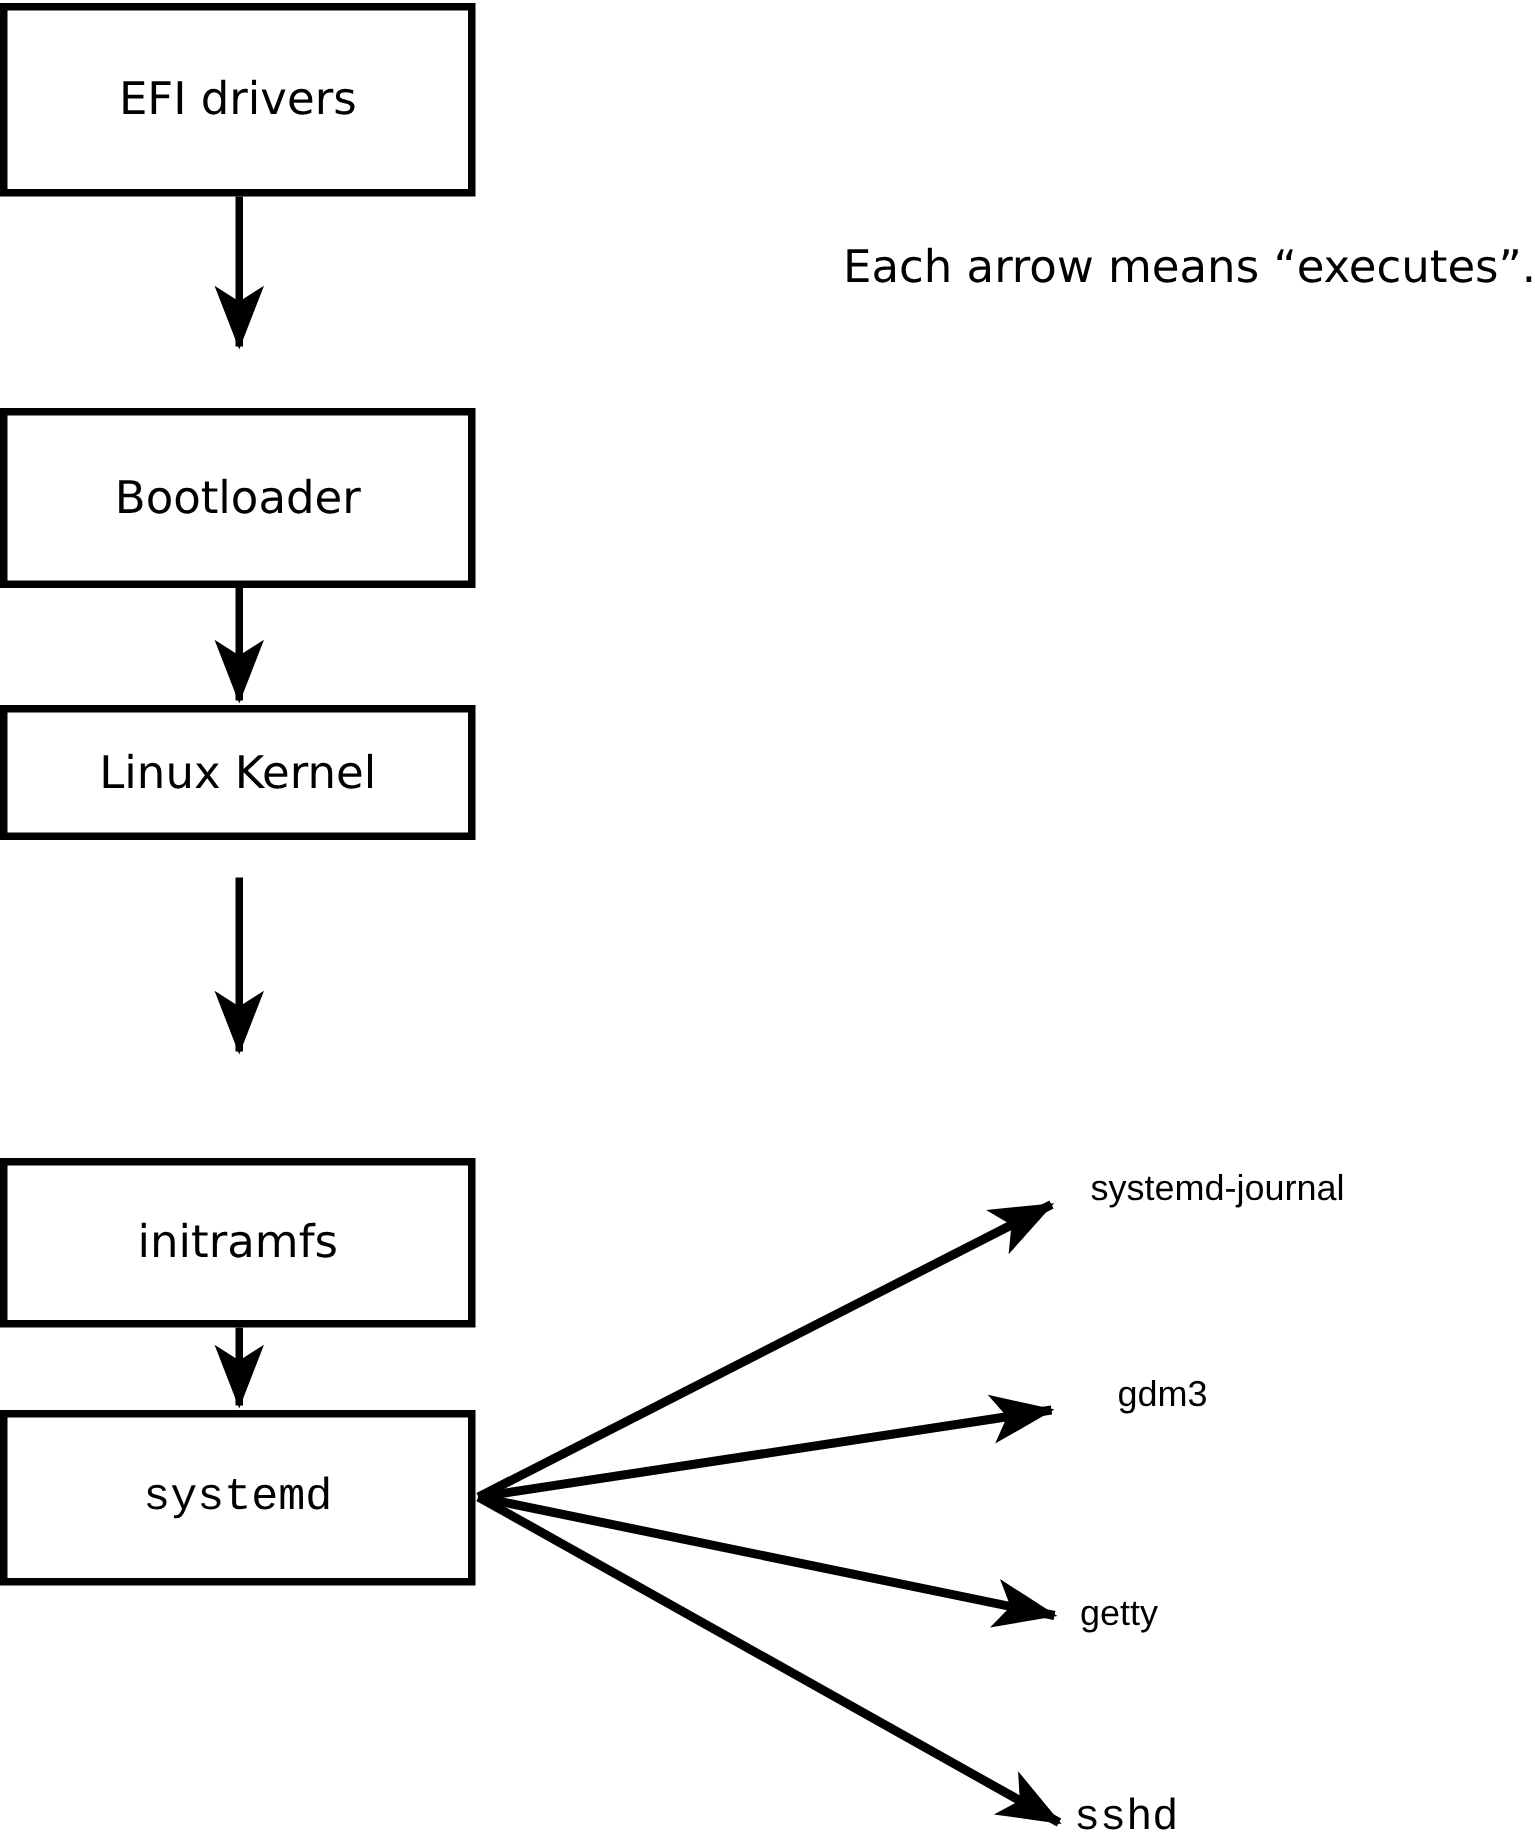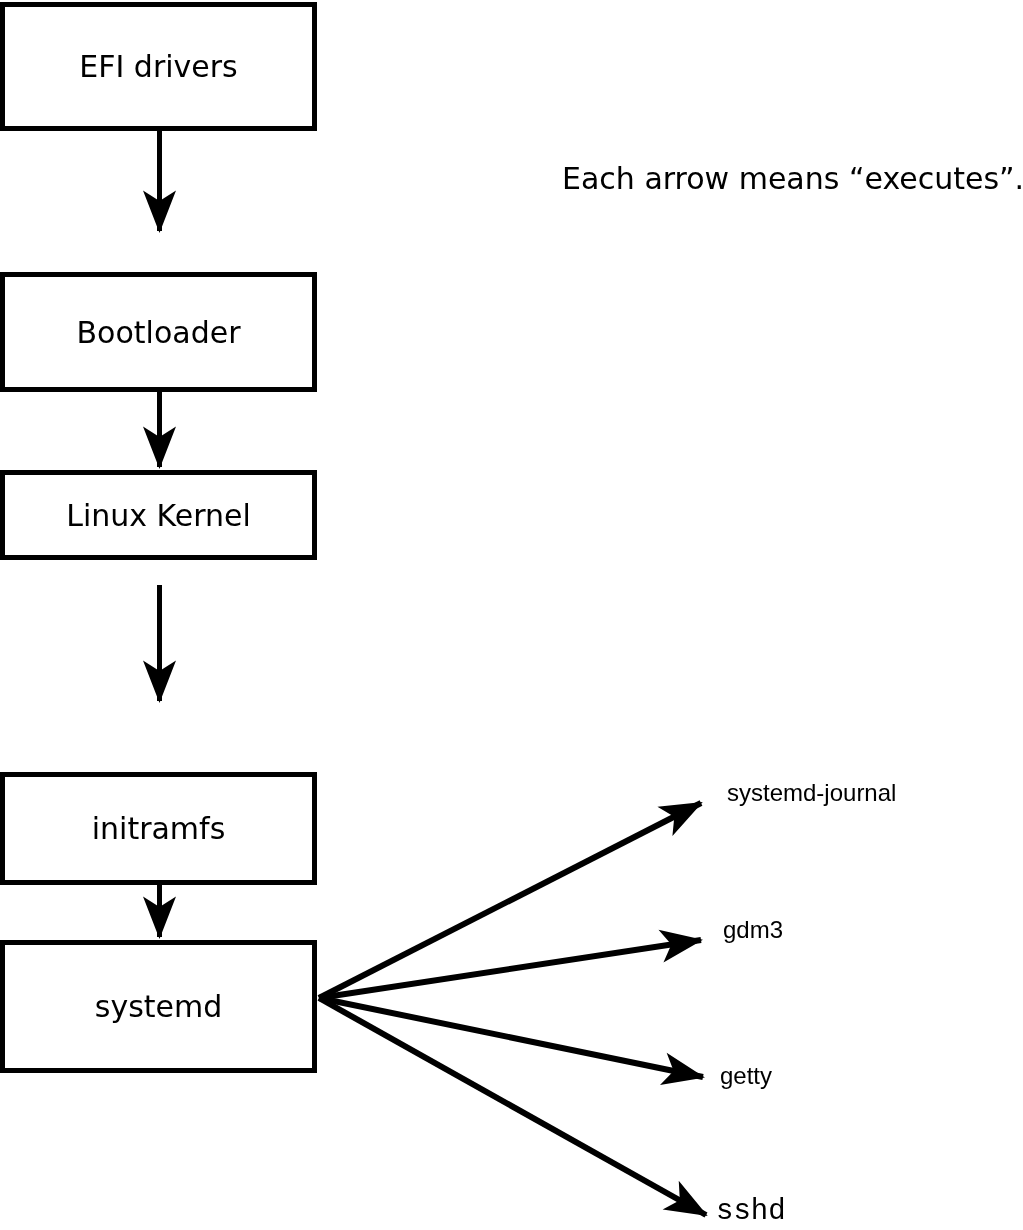--- a/index.html
+++ b/index.html
@@ -34,42 +34,42 @@
     justify-content: center;
     font-family: "DejaVu Sans", sans-serif;
     font-size: 30px;
     color: #000000;
     white-space: nowrap;
   }
   .box-1 { top: 2px;   height: 129px; }
   .box-2 { top: 234px; height: 120px; margin-top: 38px; }
   .box-3 { top: 470px; height: 90px; }
   .box-4 { top: 744px; height: 113px; margin-top: 28px; }
-  .box-5 { top: 940px; height: 133px; }
+  .box-5 { top: 940px; height: 117px; font-family: Liberation Mono, monospace; }
 
   .caption {
     position: absolute;
     left: 562px;
     top: 161px;
     font-family: "DejaVu Sans", sans-serif;
     font-size: 30px;
     line-height: 36px;
     color: #000000;
     white-space: nowrap;
   }
   .proc-label {
     position: absolute;
     font-family: Liberation Sans, sans-serif;
     font-size: 24px;
     line-height: 32px;
     color: #000000;
     white-space: nowrap;
   }
   .proc-journal { left: 727px; top: 777px; }
-  .proc-gdm3   { left: 723px; top: 914px; }
+  .proc-gdm3   { left: 745px; top: 914px; }
   .proc-getty  { left: 720px; top: 1060px; }
   .proc-sshd   {
     left: 716px; top: 1197px;
     font-family: Liberation Mono, monospace;
     font-size: 29px;
     line-height: 29px;
   }
   .stroke-line {
     stroke: #000000;
     fill: none;

